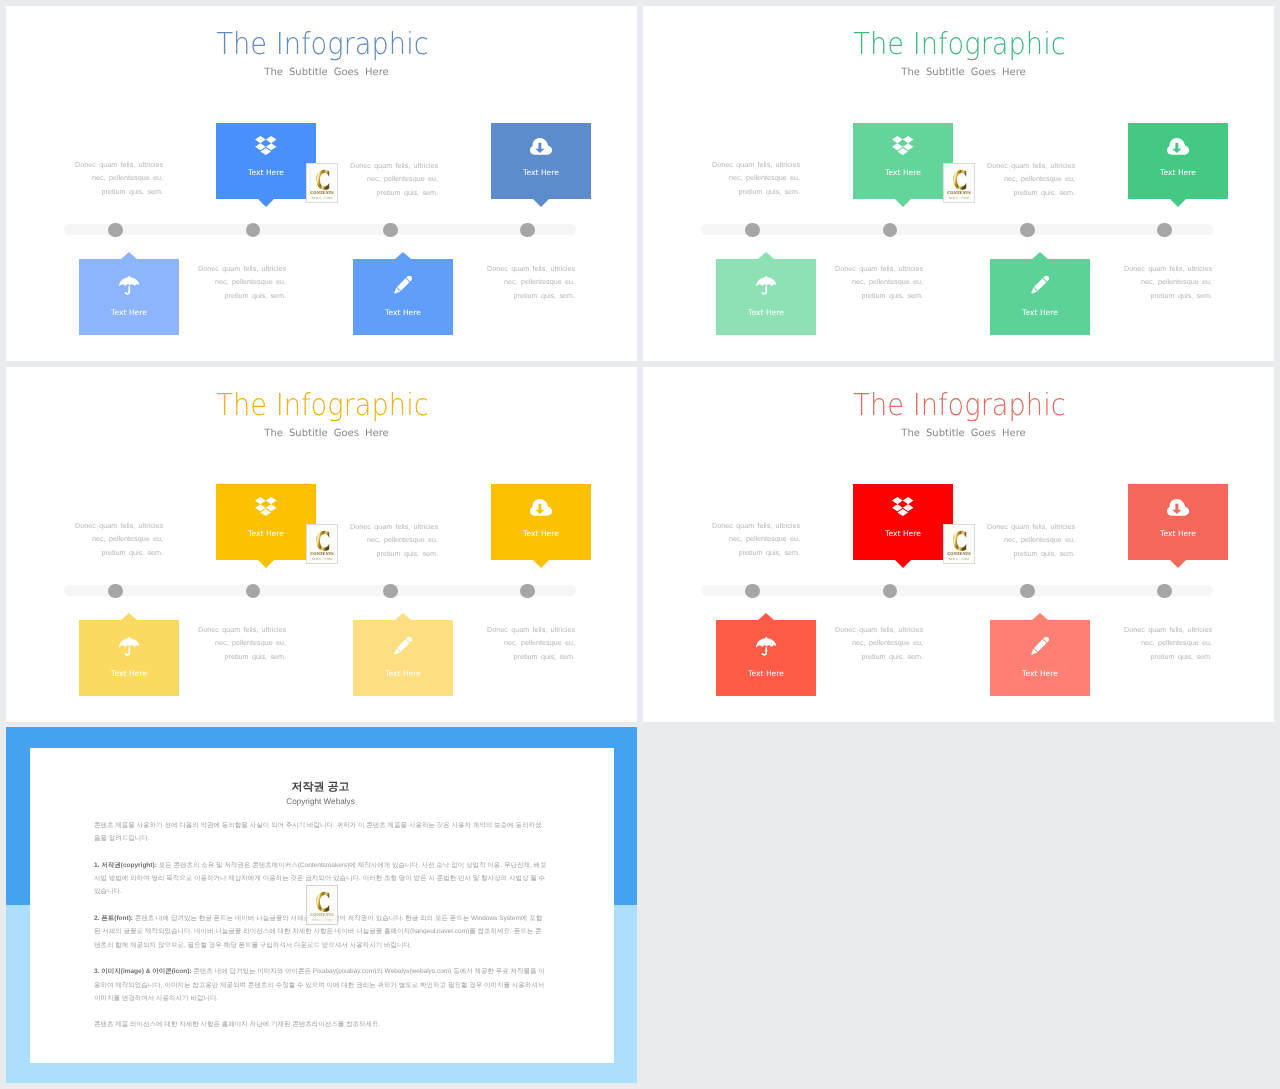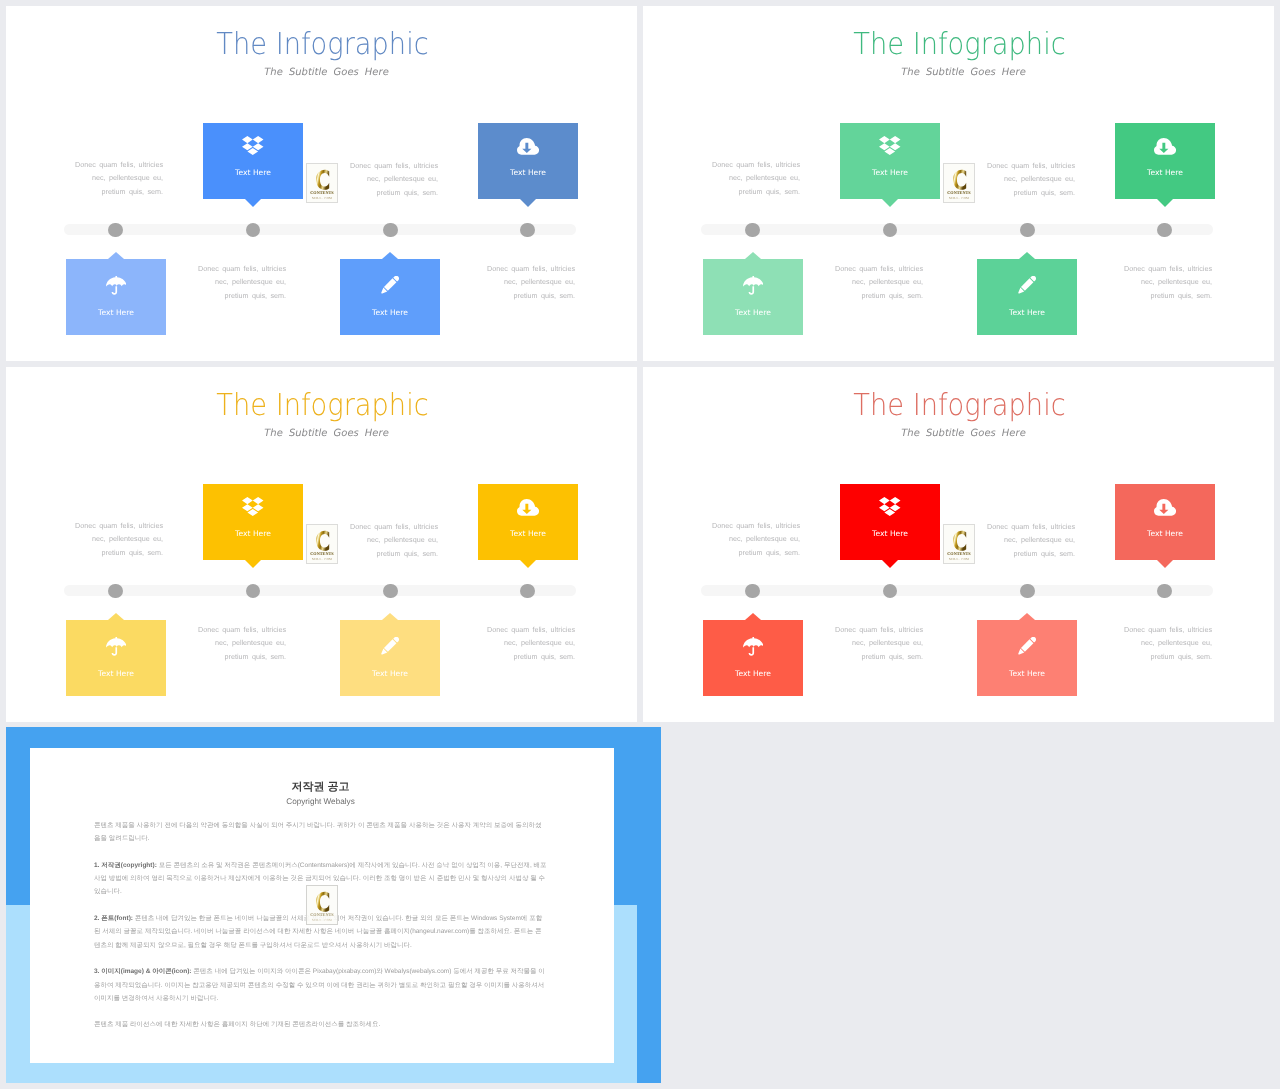--- a/index.html
+++ b/index.html
@@ -14,30 +14,30 @@
   .slide.c0{left:6px;} .slide.c1{left:643px;}
 
   
   h1.ttl{margin:0;font-weight:200;}
   .ttl{position:absolute;left:1px;top:22.5px;width:631px;text-align:center;
        font-family:"DejaVu Sans",sans-serif;font-size:30.3px;font-weight:200;
        line-height:32px;white-space:nowrap;
        transform:scaleX(.9);transform-origin:50% 0;}
   .sub{position:absolute;left:5px;top:60px;width:631px;text-align:center;
        font-family:"DejaVu Sans",sans-serif;font-size:10px;font-weight:400;
-       color:#8a8a8c;word-spacing:2.9px;line-height:14px;white-space:nowrap;font-style:italic;}
+       color:#8a8a8c;word-spacing:2.9px;line-height:14px;white-space:nowrap;}
 
   
   .tl-bar{position:absolute;left:58px;top:218px;width:512px;height:10.5px;
           background:#f6f6f6;border-radius:5.25px;}
   .tl-dot{position:absolute;top:216.5px;width:14.5px;height:14.5px;
           border-radius:50%;background:#a6a6a6;}
 
   
-  .card{position:absolute;width:100px;height:76px;}
+  .card{position:absolute;width:100px;height:76px;margin-left:13px;}
   .card .ico{position:absolute;left:0;width:100px;height:0;
              display:flex;align-items:center;justify-content:center;}
   .card .ico svg{display:block;}
   .card.top .ico{top:23.2px;}
   .card.bot .ico{top:26.3px;}
   .card .lbl{position:absolute;left:0;width:100px;text-align:center;
              font-family:"DejaVu Sans",sans-serif;font-size:7.6px;color:#fff;
              line-height:9px;}
   .card.top .lbl{top:44.5px;}
   .card.bot .lbl{top:49.3px;}
@@ -58,21 +58,21 @@
   .wm .c svg{display:block;}
   .wm .b{position:absolute;left:0;top:26.2px;width:30px;text-align:center;
          font-family:"Liberation Serif",serif;font-weight:700;font-size:4.2px;
          letter-spacing:.05px;line-height:5.2px;color:#6b5716;}
   .wm .t{position:absolute;left:0;top:32.3px;width:30px;text-align:center;
          font-family:"Liberation Serif",serif;font-size:3px;letter-spacing:.25px;
          line-height:4px;color:#9a8450;}
 
   
   .cs{position:absolute;left:6px;top:727px;width:631px;height:356px;
-      background:#45a2f0;overflow:hidden;padding-left:24px;}
+      background:#45a2f0;overflow:hidden;}
   .cs .lower{position:absolute;left:0;top:178px;width:631px;height:178px;
              background:#acdffd;}
   .cs .paper{position:absolute;left:24px;top:21px;width:584px;height:315px;
              background:#fff;}
   .cs .k-ttl{position:absolute;left:0;top:32px;width:581px;text-align:center;
              font-size:11px;font-weight:700;color:#3f3f3f;line-height:14px;}
   .cs .e-ttl{position:absolute;left:0;top:48px;width:581px;text-align:center;
              font-size:8.2px;color:#6d6d6d;line-height:11px;}
   .cs .body{position:absolute;left:64px;top:71px;width:453px;}
   .cs .body p{margin:0 0 13.3px 0;font-size:6.5px;line-height:13.3px;color:#9b9b9b;

